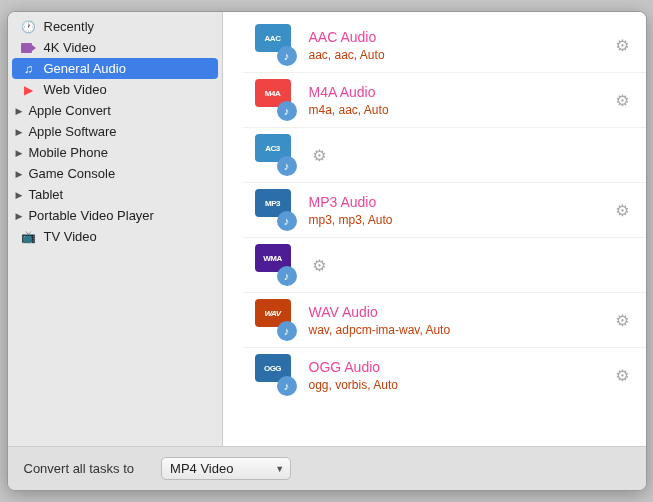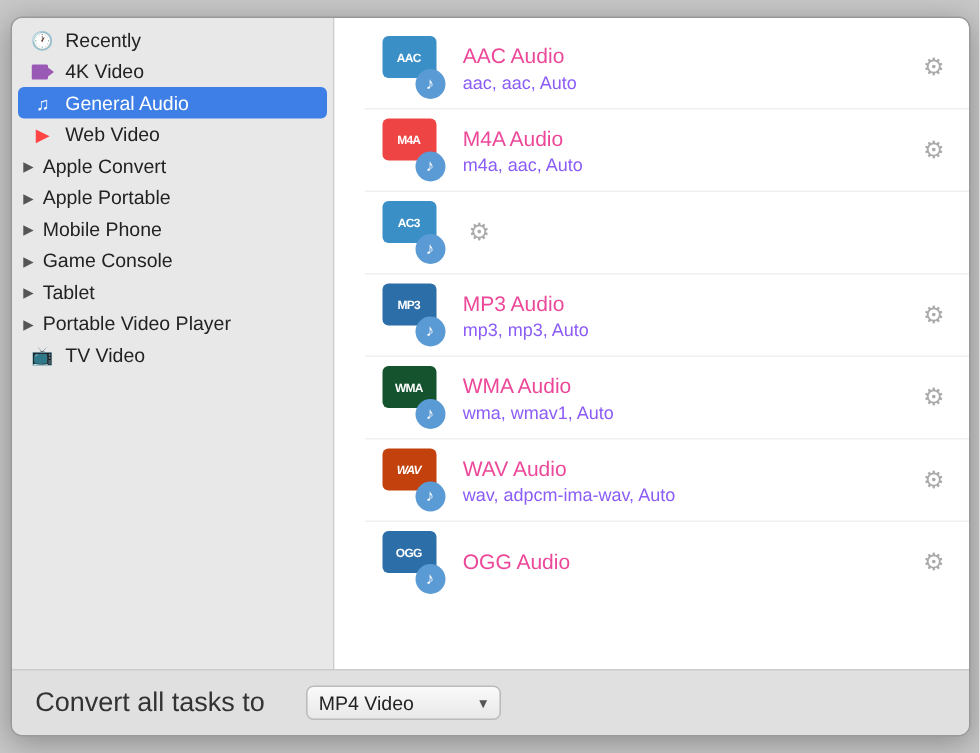--- a/index.html
+++ b/index.html
@@ -110,21 +110,21 @@
       flex: 1;
     }
     .format-name {
       font-size: 14px;
       font-weight: 500;
       color: #ec4899;
       margin-bottom: 3px;
     }
     .format-tags {
       font-size: 12px;
-      color: #8b5cf6;
+      color: #c2410c;
     }
     .gear-btn {
       width: 22px;
       height: 22px;
       background: none;
       border: none;
       cursor: pointer;
       display: flex;
       align-items: center;
       justify-content: center;
@@ -136,21 +136,21 @@
     .bottom-bar {
       background: #e0e0e0;
       border-top: 1px solid #ccc;
       padding: 8px 16px;
       display: flex;
       align-items: center;
       gap: 10px;
       height: 44px;
     }
     .bottom-label {
-      font-size: 18px;
+      font-size: 13px;
       color: #333;
     }
     .convert-select {
       background: linear-gradient(to bottom, #fafafa, #e8e8e8);
       border: 1px solid #bbb;
       border-radius: 5px;
       padding: 3px 22px 3px 8px;
       font-size: 13px;
       color: #222;
       appearance: none;
@@ -204,21 +204,21 @@
       display: flex;
       align-items: center;
       justify-content: center;
       color: white;
       font-size: 11px;
     }
     .badge-aac  { background: #3a8fc7; }
     .badge-m4a  { background: #ef4444; }
     .badge-ac3  { background: #3a8fc7; }
     .badge-mp3  { background: #2c6ea8; }
-    .badge-wma  { background: #14532d; }
+    .badge-wma  { background: #4c1d95; }
     .badge-wav  { background: #c2410c; font-style: italic; }
     .badge-ogg  { background: #2c6ea8; }
   </style>
 </head>
 <body>
 
 <div class="window">
   <div class="window-body">
 
     <div class="sidebar">
@@ -242,21 +242,21 @@
         <div class="sidebar-item">
       <span class="icon" style="color:#ff4444;">▶</span>
       <span>Web Video</span>
     </div>
         <div class="sidebar-group">
       <span class="arrow">▶</span>
       <span>Apple Convert</span>
     </div>
         <div class="sidebar-group">
       <span class="arrow">▶</span>
-      <span>Apple Portable</span>
+      <span>Apple Software</span>
     </div>
         <div class="sidebar-group">
       <span class="arrow">▶</span>
       <span>Mobile Phone</span>
     </div>
         <div class="sidebar-group">
       <span class="arrow">▶</span>
       <span>Game Console</span>
     </div>
         <div class="sidebar-group">
@@ -313,44 +313,41 @@
       <div class="format-name">MP3 Audio</div>
       <div class="format-tags">mp3,   mp3,   Auto</div>
     </div>
     <button class="gear-btn">⚙</button>
   </div>
           <div class="format-item">
     <div class="format-icon">
       <div class="audio-badge badge-wma">WMA</div>
       <div class="note-icon">♪</div>
     </div>
-    <div class="format-info">
-      <div class="format-name">WMA Audio</div>
-      <div class="format-tags">wma,   wmav1,   Auto</div>
-    </div>
     <button class="gear-btn">⚙</button>
   </div>
           <div class="format-item">
     <div class="format-icon">
       <div class="audio-badge badge-wav">WAV</div>
       <div class="note-icon">♪</div>
     </div>
     <div class="format-info">
       <div class="format-name">WAV Audio</div>
       <div class="format-tags">wav,   adpcm-ima-wav,   Auto</div>
     </div>
     <button class="gear-btn">⚙</button>
   </div>
           <div class="format-item">
     <div class="format-icon">
       <div class="audio-badge badge-ogg">OGG</div>
       <div class="note-icon">♪</div>
     </div>
     <div class="format-info">
       <div class="format-name">OGG Audio</div>
+      <div class="format-tags">ogg,   vorbis,   Auto</div>
     </div>
     <button class="gear-btn">⚙</button>
   </div>
         </div>
     </div>
   </div>
 
   <div class="bottom-bar">
     <span class="bottom-label">Convert all tasks to</span>
     <div class="select-wrapper">

